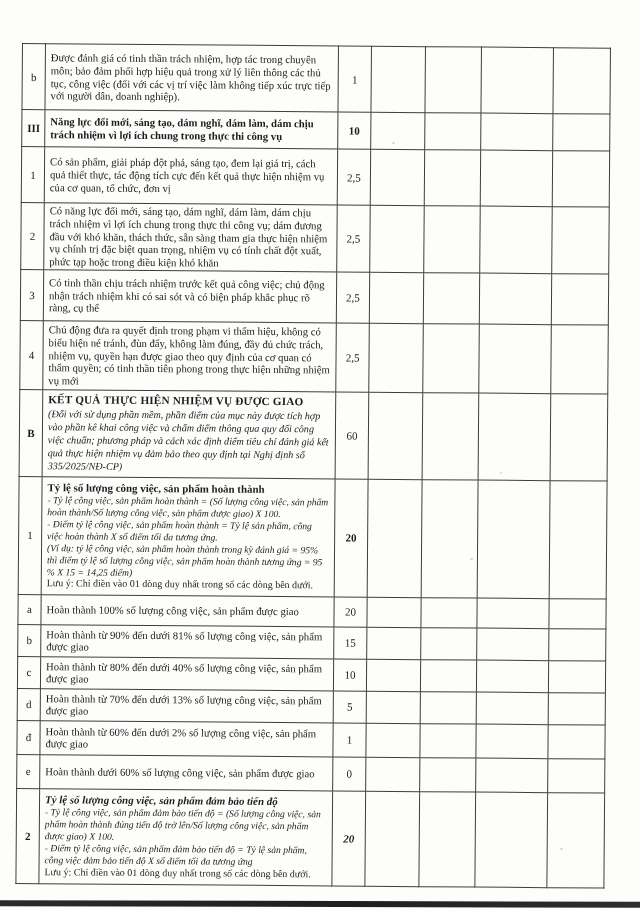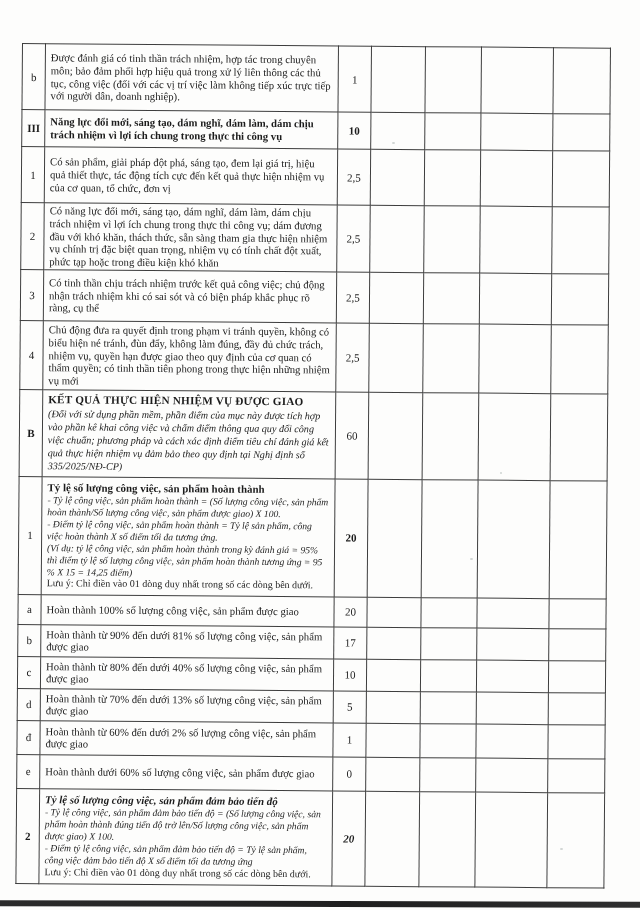--- a/index.html
+++ b/index.html
@@ -84,21 +84,21 @@
         <td class="desc bold"><span>Năng lực đổi mới, sáng tạo, dám nghĩ, dám làm, dám chịu trách nhiệm vì lợi ích chung trong thực thi công vụ</span></td>
         <td class="score bold">10</td>
         <td class="entry"></td>
         <td class="entry"></td>
         <td class="entry"></td>
         <td class="entry"></td>
       </tr>
 
       <tr class="h57">
         <td class="id">1</td>
-        <td class="desc"><span>Có sản phẩm, giải pháp đột phá, sáng tạo, đem lại giá trị, hiệu quả thiết thực, tác động tích cực đến kết quả thực hiện nhiệm vụ của cơ quan, tổ chức, đơn vị</span></td>
+        <td class="desc"><span>Có sản phẩm, giải pháp đột phá, sáng tạo, đem lại giá trị, cách quả thiết thực, tác động tích cực đến kết quả thực hiện nhiệm vụ của cơ quan, tổ chức, đơn vị</span></td>
         <td class="score">2,5</td>
         <td class="entry"></td>
         <td class="entry"></td>
         <td class="entry"></td>
         <td class="entry"></td>
       </tr>
 
       <tr class="h63">
         <td class="id">2</td>
         <td class="desc"><span>Có năng lực đổi mới, sáng tạo, dám nghĩ, dám làm, dám chịu trách nhiệm vì lợi ích chung trong thực thi công vụ; dám đương đầu với khó khăn, thách thức, sẵn sàng tham gia thực hiện nhiệm vụ chính trị đặc biệt quan trọng, nhiệm vụ có tính chất đột xuất, phức tạp hoặc trong điều kiện khó khăn</span></td>
@@ -114,21 +114,21 @@
         <td class="desc"><span>Có tinh thần chịu trách nhiệm trước kết quả công việc; chủ động nhận trách nhiệm khi có sai sót và có biện pháp khắc phục rõ ràng, cụ thể</span></td>
         <td class="score">2,5</td>
         <td class="entry"></td>
         <td class="entry"></td>
         <td class="entry"></td>
         <td class="entry"></td>
       </tr>
 
       <tr class="h70">
         <td class="id">4</td>
-        <td class="desc"><span>Chủ động đưa ra quyết định trong phạm vi tránh quyền, không có biểu hiện né tránh, đùn đẩy, không làm đúng, đầy đủ chức trách, nhiệm vụ, quyền hạn được giao theo quy định của cơ quan có thẩm quyền; có tinh thần tiên phong trong thực hiện những nhiệm vụ mới</span></td>
+        <td class="desc"><span>Chủ động đưa ra quyết định trong phạm vi thẩm hiệu, không có biểu hiện né tránh, đùn đẩy, không làm đúng, đầy đủ chức trách, nhiệm vụ, quyền hạn được giao theo quy định của cơ quan có thẩm quyền; có tinh thần tiên phong trong thực hiện những nhiệm vụ mới</span></td>
         <td class="score">2,5</td>
         <td class="entry"></td>
         <td class="entry"></td>
         <td class="entry"></td>
         <td class="entry"></td>
       </tr>
 
       <tr class="h88">
         <td class="id bold">B</td>
         <td class="desc">
@@ -164,21 +164,21 @@
         <td class="score">20</td>
         <td class="entry"></td>
         <td class="entry"></td>
         <td class="entry"></td>
         <td class="entry"></td>
       </tr>
 
       <tr class="h33">
         <td class="id">b</td>
         <td class="desc"><span>Hoàn thành từ 90% đến dưới 81% số lượng công việc, sản phẩm được giao</span></td>
-        <td class="score">17</td>
+        <td class="score">15</td>
         <td class="entry"></td>
         <td class="entry"></td>
         <td class="entry"></td>
         <td class="entry"></td>
       </tr>
 
       <tr class="h33">
         <td class="id">c</td>
         <td class="desc"><span>Hoàn thành từ 80% đến dưới 40% số lượng công việc, sản phẩm được giao</span></td>
         <td class="score">10</td>

